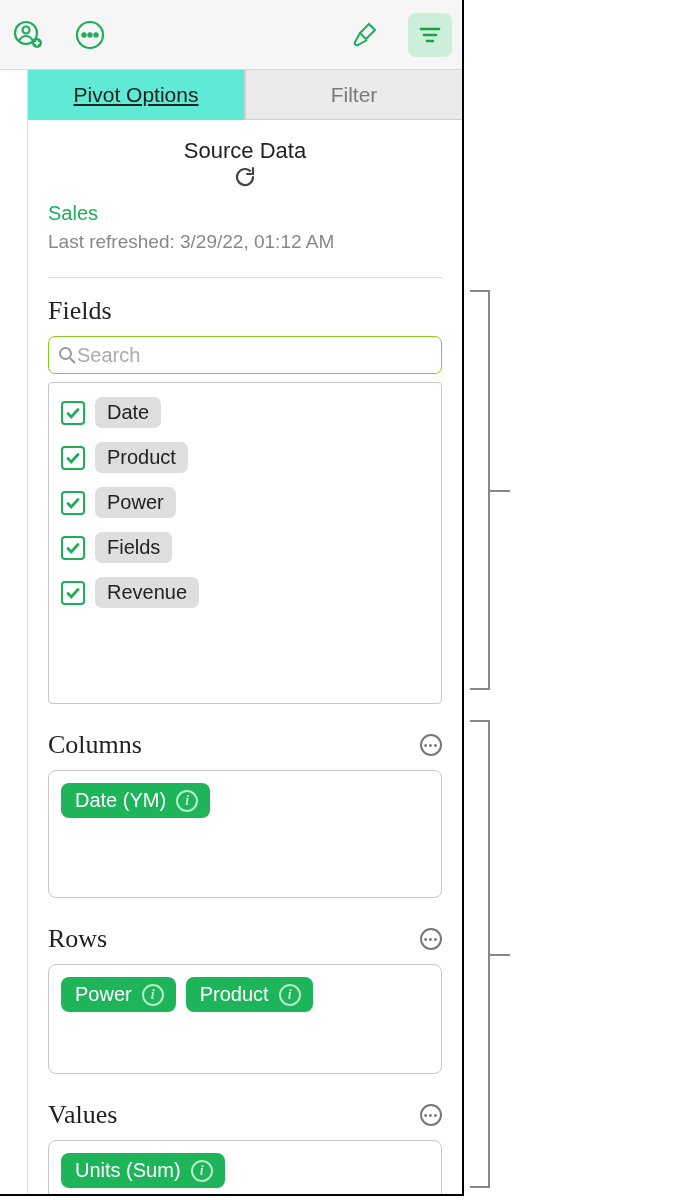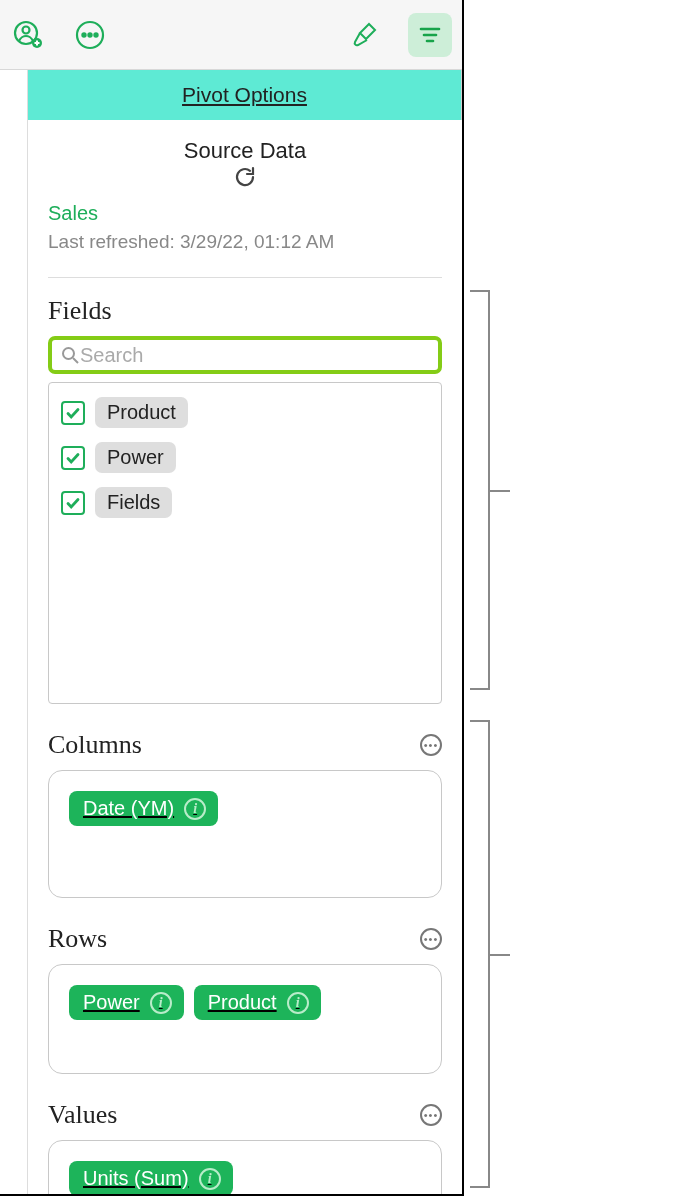--- a/index.html
+++ b/index.html
@@ -97,21 +97,21 @@
       display: flex; align-items: center; justify-content: space-between;
       margin-bottom: 10px;
     }
     .more-circ {
       width: 22px; height: 22px; border: 2px solid #777; border-radius: 50%;
       display: flex; align-items: center; justify-content: center;
       color: #777; font-size: 11px; letter-spacing: 1px; cursor: pointer;
     }
     .search-box {
       display: flex; align-items: center;
-      border: 4px solid #84cc16; border-radius: 7px;
+      border: 1px solid #84cc16; border-radius: 7px;
       height: 38px; padding: 0 8px; background: #fff;
       color: #999;
     }
     .search-box input {
       flex: 1; border: none; outline: none; font-size: 20px;
       color: #333; background: transparent;
     }
     .search-box input::placeholder { color: #aaa; }
     .fields-list {
       border: 1px solid #c8c8c8; border-radius: 4px;
@@ -125,23 +125,23 @@
     .cbx {
       width: 24px; height: 24px; border: 2px solid #1eae5a; border-radius: 4px;
       display: flex; align-items: center; justify-content: center;
       color: #1eae5a; cursor: pointer;
     }
     .field-chip {
       background: #dedede; color: #222; font-size: 20px;
       padding: 4px 12px; border-radius: 7px;
     }
     .drop-box {
-      border: 1px solid #c8c8c8; border-radius: 14px;
-      padding: 20px; min-height: 60px;
-      display: flex; flex-wrap: wrap; gap: 10px; align-content: flex-start; text-decoration: underline;
+      border: 1px solid #c8c8c8; border-radius: 8px;
+      padding: 12px; min-height: 60px;
+      display: flex; flex-wrap: wrap; gap: 10px; align-content: flex-start;
     }
     .drop-box.columns { height: 128px; }
     .drop-box.rows { height: 110px; }
     .pill {
       background: #1db45a; color: #fff; font-size: 20px; font-weight: 500;
       padding: 6px 12px 6px 14px; border-radius: 8px;
       display: inline-flex; align-items: center; gap: 10px; cursor: grab;
     }
     .pill-info {
       width: 22px; height: 22px; border: 2px solid #b8ecc9; border-radius: 50%;
@@ -201,20 +201,21 @@
         <line x1="10" y1="19" x2="16" y2="19"></line>
       </svg>
     </div>
   </div>
 
   <div class="panel-left-edge"></div>
 
   <div class="panel">
     <div class="tabs">
       <div class="tab active">Pivot Options</div>
+      <div class="tab">Filter</div>
     </div>
 
     <div class="content">
       <div class="source-head">
         <div class="source-title">Source Data</div>
         <div class="refresh-icon">
           <svg width="26" height="26" viewBox="0 0 26 26" fill="none" stroke="currentColor" stroke-width="2.2" stroke-linecap="round">
             <path d="M21 13a8 8 0 1 1-3-6.2"></path>
             <path d="M21 4v6h-6"></path>
           </svg>
@@ -233,37 +234,53 @@
         </svg>
         <input type="text" placeholder="Search" style="">
       </div>
       <div class="fields-list">
         <div class="field-row">
           <div class="cbx">
               <svg width="16" height="16" viewBox="0 0 16 16" fill="none" stroke="currentColor" stroke-width="2.8" stroke-linecap="round">
                 <path d="M3 8.5l3.2 3.5L13 4.5"></path>
               </svg>
             </div>
+          <span class="field-chip">Date</span>
+        </div>
+        <div class="field-row">
+          <div class="cbx">
+              <svg width="16" height="16" viewBox="0 0 16 16" fill="none" stroke="currentColor" stroke-width="2.8" stroke-linecap="round">
+                <path d="M3 8.5l3.2 3.5L13 4.5"></path>
+              </svg>
+            </div>
           <span class="field-chip">Product</span>
         </div>
         <div class="field-row">
           <div class="cbx">
               <svg width="16" height="16" viewBox="0 0 16 16" fill="none" stroke="currentColor" stroke-width="2.8" stroke-linecap="round">
                 <path d="M3 8.5l3.2 3.5L13 4.5"></path>
               </svg>
             </div>
           <span class="field-chip">Power</span>
         </div>
         <div class="field-row">
           <div class="cbx">
               <svg width="16" height="16" viewBox="0 0 16 16" fill="none" stroke="currentColor" stroke-width="2.8" stroke-linecap="round">
                 <path d="M3 8.5l3.2 3.5L13 4.5"></path>
               </svg>
             </div>
           <span class="field-chip">Fields</span>
+        </div>
+        <div class="field-row">
+          <div class="cbx">
+              <svg width="16" height="16" viewBox="0 0 16 16" fill="none" stroke="currentColor" stroke-width="2.8" stroke-linecap="round">
+                <path d="M3 8.5l3.2 3.5L13 4.5"></path>
+              </svg>
+            </div>
+          <span class="field-chip">Revenue</span>
         </div>
       </div>
 
       <div class="section">
         <div class="section-head">
           <div class="section-title" style="margin:0">Columns</div>
           <div class="more-circ">•••</div>
         </div>
         <div class="drop-box columns">
           <div class="pill">

